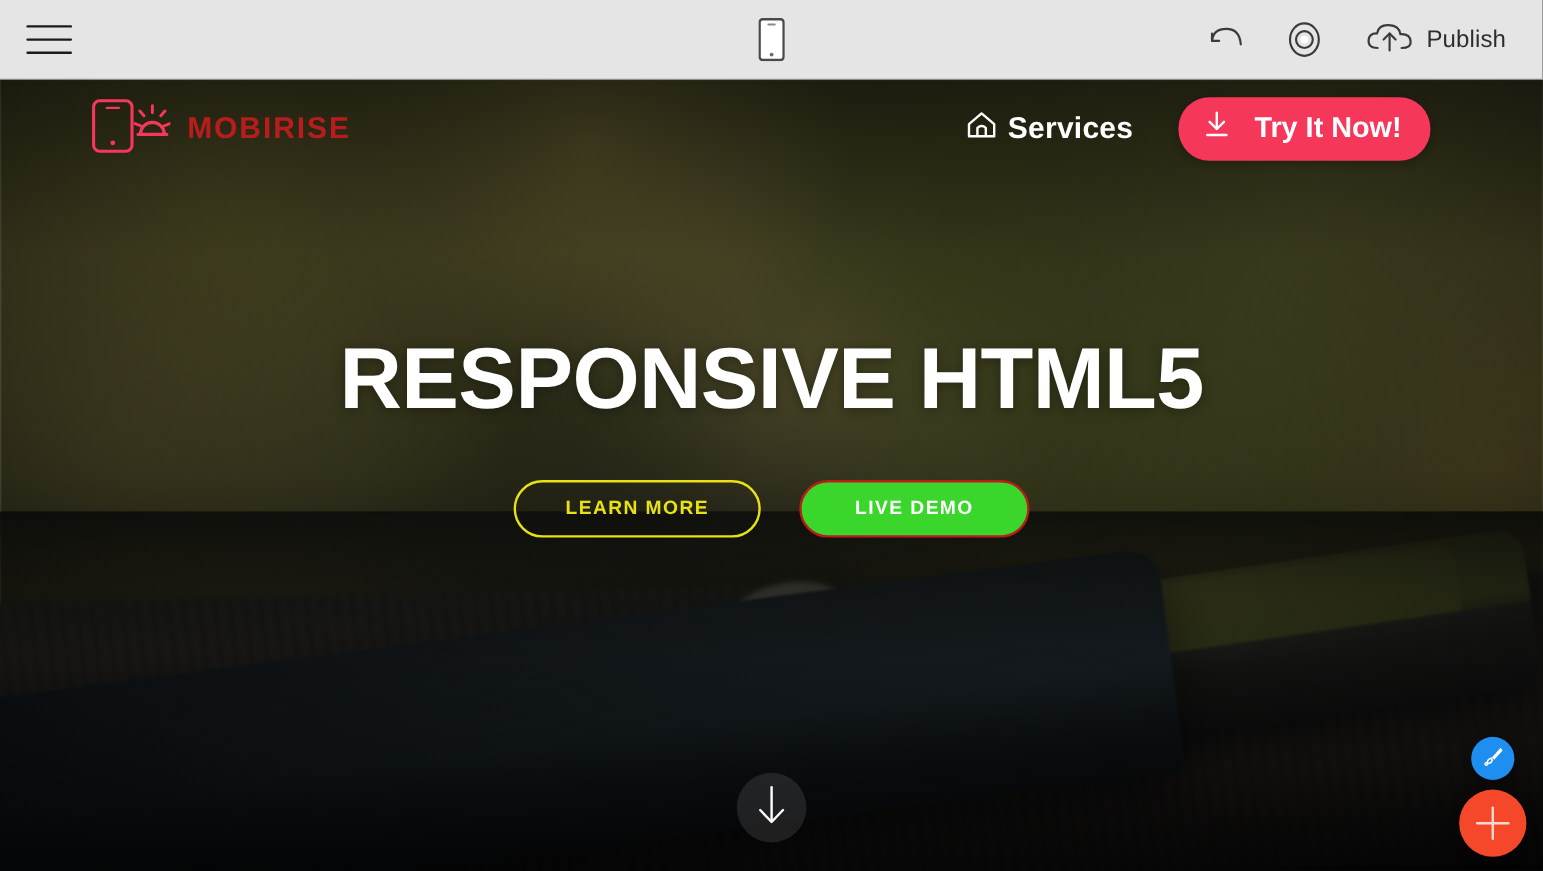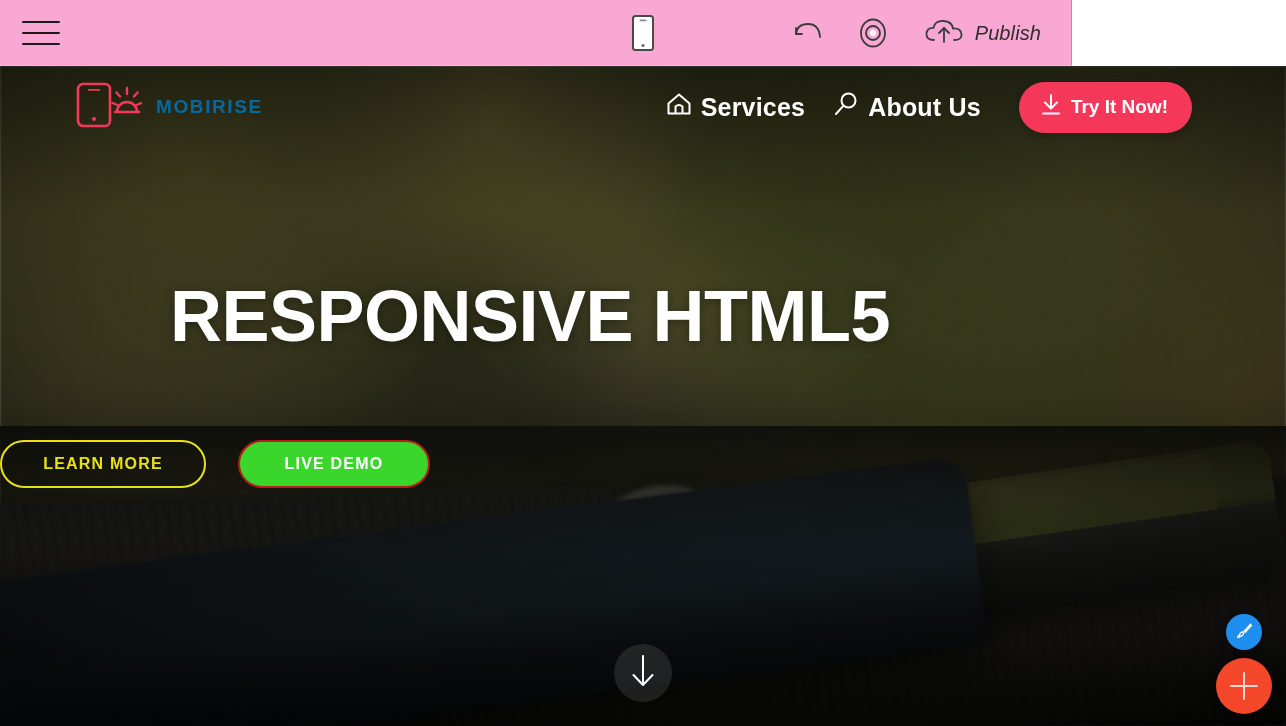--- a/index.html
+++ b/index.html
@@ -8,27 +8,26 @@
     font-family: "Liberation Sans", sans-serif;
     background:#ffffff;
     -webkit-font-smoothing:antialiased;
   }
 
   
   .app { position:relative; width:1286px; height:726px; background:#fff; }
 
   
   .toolbar {
-    position:absolute; left:0; top:0; width:1072px; height:66px;
-    background:#f9a8d4;
+    position:absolute; left:0; top:0; width:1286px; height:66px;
+    background:#e5e5e5;
     border-bottom:1px solid #cfcfcf;
     border-right:1px solid #9a9a9a;
     display:flex; align-items:center;
     z-index:40;
-    font-style:italic;
   }
   .tb-left  { position:absolute; left:22px; top:0; height:66px; display:flex; align-items:center; }
   .tb-mid   { position:absolute; left:0; top:0; width:1286px; height:66px;
               display:flex; align-items:center; justify-content:center; pointer-events:none; }
   .tb-right { position:absolute; right:30px; top:0; height:66px;
               display:flex; align-items:center; gap:30px; }
 
   .hamburger { width:38px; height:30px; display:flex; flex-direction:column;
                justify-content:space-between; padding:3px 0; cursor:pointer; }
   .hamburger i { display:block; height:2px; background:#1b1b1b; border-radius:1px; }
@@ -135,62 +134,62 @@
     background:linear-gradient(180deg, rgba(25,26,21,.92) 0%, rgba(25,26,21,.35) 55%, rgba(25,26,21,0) 100%);
   }
 
   
   .site-header {
     position:absolute; left:0; top:0; width:1286px; height:82px;
     display:flex; align-items:center; z-index:20;
   }
   .brand { position:absolute; left:76px; display:flex; align-items:center; gap:14px; cursor:pointer; }
   .brand-name {
-    color:#0369a1; font-size:19px; font-weight:700;
+    color:#b91c1c; font-size:25px; font-weight:700;
     letter-spacing:1.6px;
   }
   .site-nav {
     position:absolute; right:94px; display:flex; align-items:center; gap:28px;
   }
   .nav-link {
     display:flex; align-items:center; gap:9px; cursor:pointer;
     color:#ffffff; font-size:25px; font-weight:700; letter-spacing:.2px;
     white-space:nowrap;
   }
   .cta-btn {
-    display:flex; align-items:center; gap:8px; cursor:pointer;
+    display:flex; align-items:center; gap:19px; cursor:pointer;
     background:#f5385a; color:#fff; border-radius:26px;
     padding:11px 24px 11px 20px; margin-left:10px;
-    font-size:19px; font-weight:700; white-space:nowrap;
+    font-size:24px; font-weight:700; white-space:nowrap;
     box-shadow:0 2px 8px rgba(0,0,0,.25);
   }
 
   
   .hero-content {
     position:absolute; left:0; top:0; width:1286px; height:660px;
-    display:flex; flex-direction:column; 
+    display:flex; flex-direction:column; align-items:center;
     z-index:15; pointer-events:none;
   }
   .hero-title {
     margin-top:208px;
     width:1060px; text-align:center;
     color:#ffffff;
     font-size:72px; line-height:84px;
     font-weight:700; letter-spacing:-.5px;
     text-transform:uppercase;
     text-shadow:0 2px 10px rgba(0,0,0,.35);
   }
   .hero-buttons {
     margin-top:42px; display:flex; align-items:center; gap:32px;
     pointer-events:auto;
   }
   .btn {
     border-radius:28px; font-size:16px; font-weight:700;
     letter-spacing:1.2px; text-transform:uppercase; cursor:pointer;
-    display:flex; align-items:center; justify-content:center;margin-top:40px;
+    display:flex; align-items:center; justify-content:center;
   }
   .btn-outline {
     width:206px; height:48px;
     border:2px solid #e8e215; color:#e8e215; background:transparent;
   }
   .btn-solid {
     width:192px; height:48px;
     background:#3ad62b; color:#ffffff; border:2px solid #b91c1c;
   }
 
@@ -315,29 +314,20 @@
         <div class="nav-link">
           <span>
             <svg width="26" height="24" viewBox="0 0 26 24" fill="none">
               <path d="M2.5 11.5 L13 2.5 L23.5 11.5 L23.5 21.5 L2.5 21.5 Z" stroke="#ffffff" stroke-width="2" stroke-linejoin="round" fill="none"></path>
               <path d="M9.5 21.5 L9.5 14.5 Q13 11.5 16.5 14.5 L16.5 21.5" stroke="#ffffff" stroke-width="2" fill="none" stroke-linejoin="round"></path>
             </svg>
           </span>
           <span>Services</span>
         </div>
 
-        <div class="nav-link">
-          <span>
-            <svg width="26" height="26" viewBox="0 0 26 26" fill="none">
-              <circle cx="15.5" cy="9.5" r="7" stroke="#ffffff" stroke-width="2"></circle>
-              <path d="M10.3 14.8 L3 23" stroke="#ffffff" stroke-width="2" stroke-linecap="round"></path>
-            </svg>
-          </span>
-          <span>About Us</span>
-        </div>
 
         <div class="cta-btn">
           <span>
             <svg width="24" height="24" viewBox="0 0 24 24" fill="none">
               <path d="M12 2 L12 15" stroke="#ffffff" stroke-width="2" stroke-linecap="round"></path>
               <path d="M6 9.5 L12 15.5 L18 9.5" stroke="#ffffff" stroke-width="2" stroke-linecap="round" stroke-linejoin="round" fill="none"></path>
               <path d="M4 20.5 L20 20.5" stroke="#ffffff" stroke-width="2" stroke-linecap="round"></path>
             </svg>
           </span>
           <span>Try It Now!</span>

